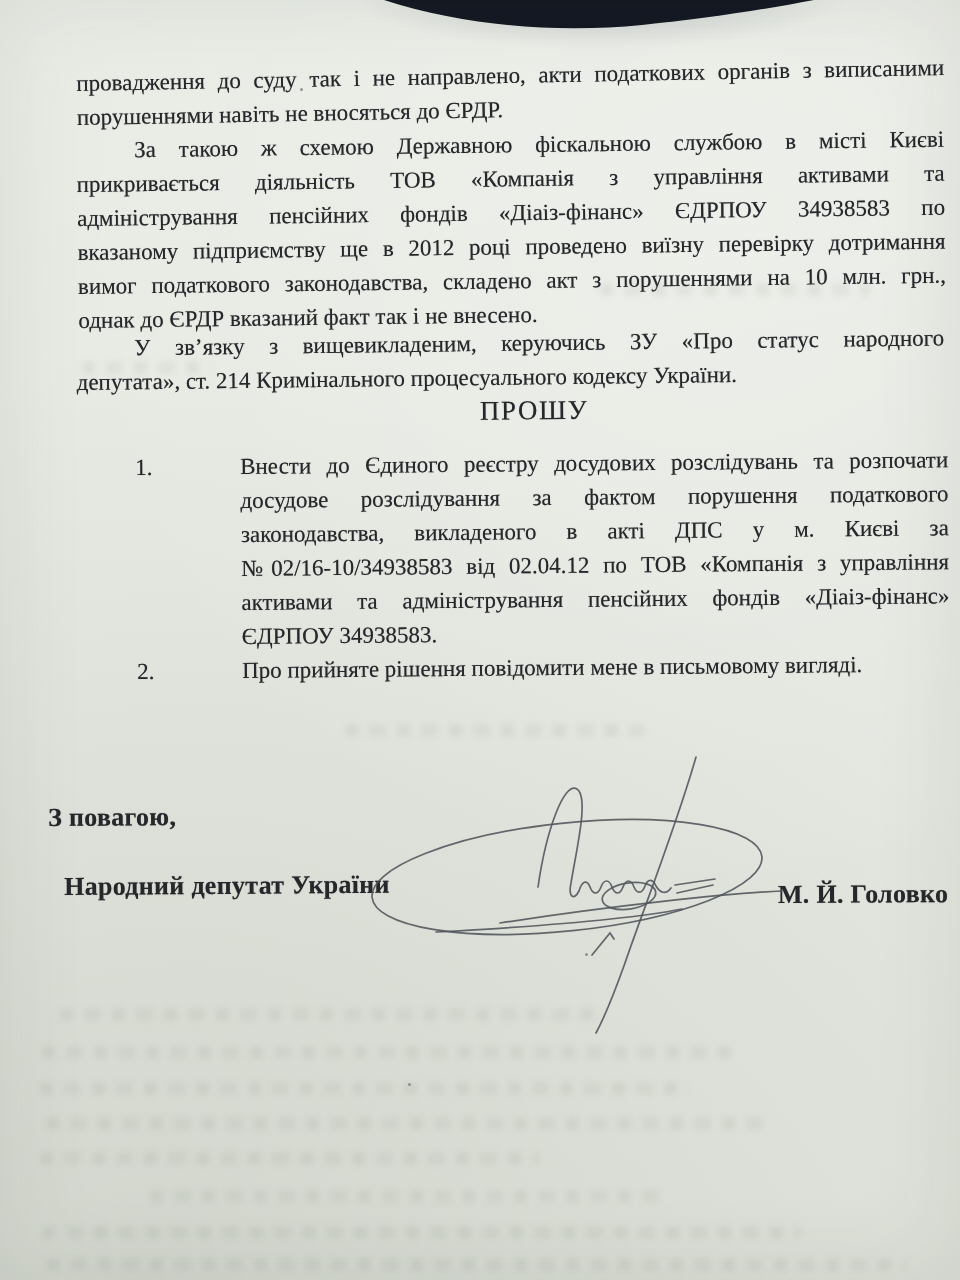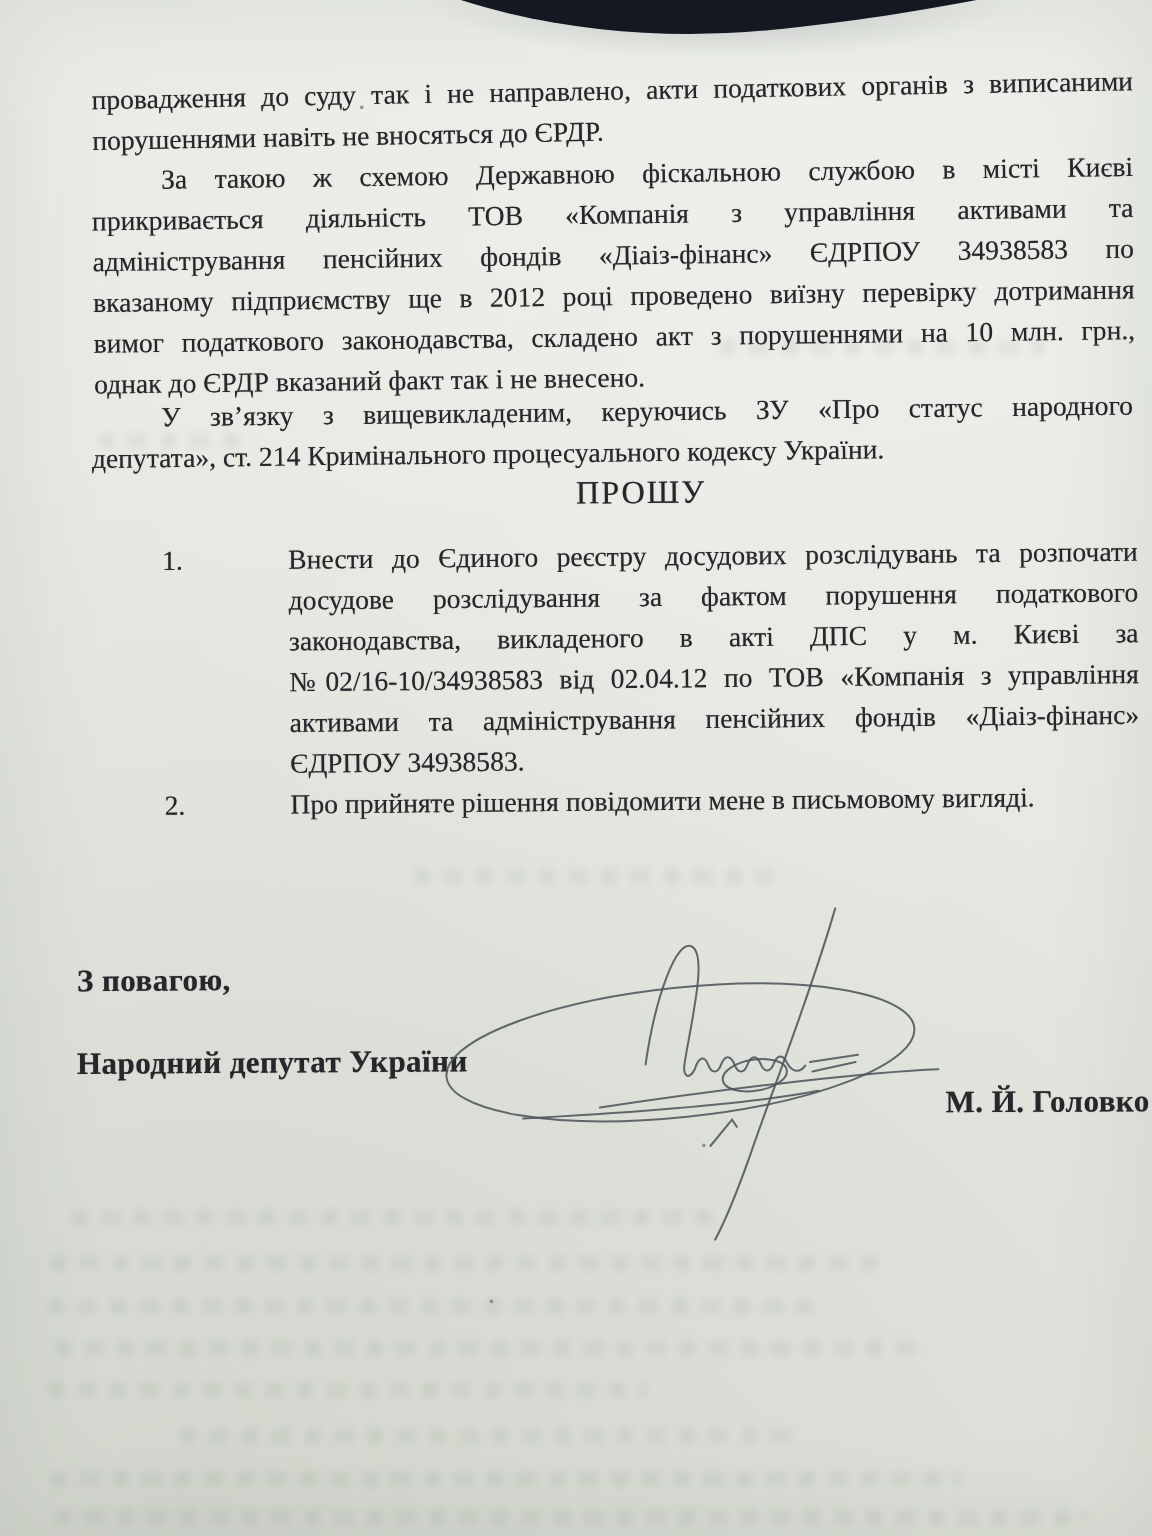--- a/index.html
+++ b/index.html
@@ -42,23 +42,23 @@
     transform:rotate(-0.55deg);transform-origin:left top;
   }
   .list-item{display:flex;align-items:flex-start;}
   .list-num{width:105px;flex:0 0 105px;}
   .item-lines{width:708px;flex:0 0 708px;}
   .closing{
     position:absolute;font-weight:700;font-size:26px;letter-spacing:.3px;
     text-shadow:0 0 .8px rgba(38,39,43,.5);
     transform-origin:left top;
   }
-  .salutation{left:64px;top:803px;transform:rotate(-0.4deg);}
+  .salutation{left:48px;top:803px;transform:rotate(-0.4deg);}
   .signer-title{left:64px;top:872px;transform:rotate(-0.4deg);}
-  .signer-name{left:768px;top:904px;width:190px;text-align:right;transform:rotate(-0.3deg);}
+  .signer-name{left:768px;top:880px;width:190px;text-align:center;transform:rotate(-0.3deg);}
   .signature{position:absolute;left:330px;top:735px;width:470px;height:310px;overflow:visible;}
   .signature path,.signature ellipse{
     fill:none;stroke:#50545b;stroke-width:1.7;stroke-linecap:round;opacity:.88;
   }
   
   .ghost{
     position:absolute;height:13px;border-radius:4px;
     background:repeating-linear-gradient(90deg,
       rgba(120,130,118,.55) 0 13px, rgba(120,130,118,0) 13px 24px,
       rgba(120,130,118,.45) 24px 41px, rgba(120,130,118,0) 41px 52px);

